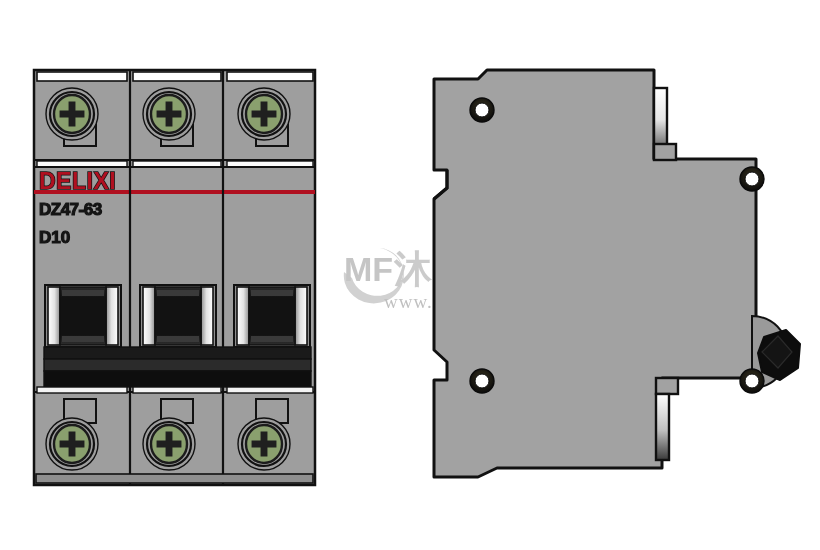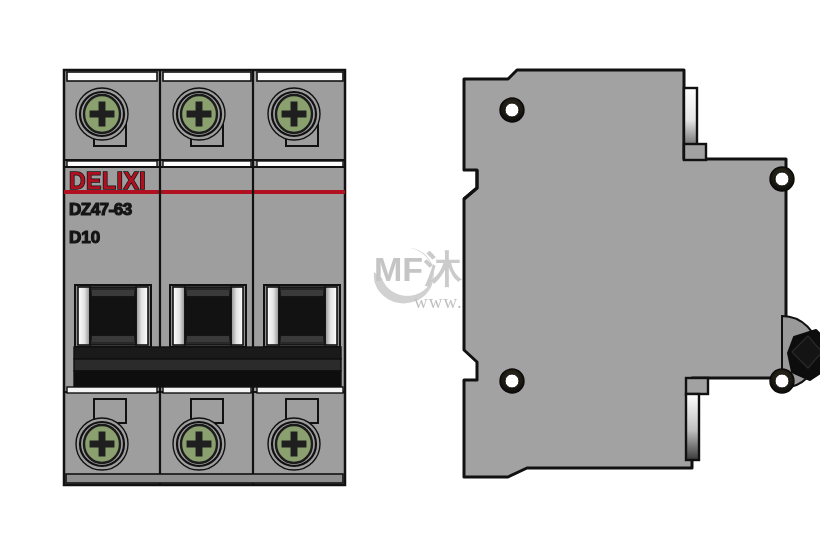--- a/index.html
+++ b/index.html
@@ -1,18 +1,18 @@
 <!DOCTYPE html>
 <html><head>
 <meta charset="utf-8">
 <style>
   html,body{margin:0;padding:0;background:#ffffff;}
   body{width:820px;height:550px;overflow:hidden;
        font-family:"Liberation Sans","DejaVu Sans",sans-serif;position:relative;}
-  #stage{position:absolute;left:0;top:0;width:696px;height:550px;background:#fff;padding-left:30px;}
+  #stage{position:absolute;left:0;top:0;width:696px;height:550px;background:#fff;}
   svg{display:block;}
 </style>
 </head>
 <body>
 
 <div id="stage">
 
   <svg width="820" height="550" viewBox="0 0 820 550">
 
     <defs>

